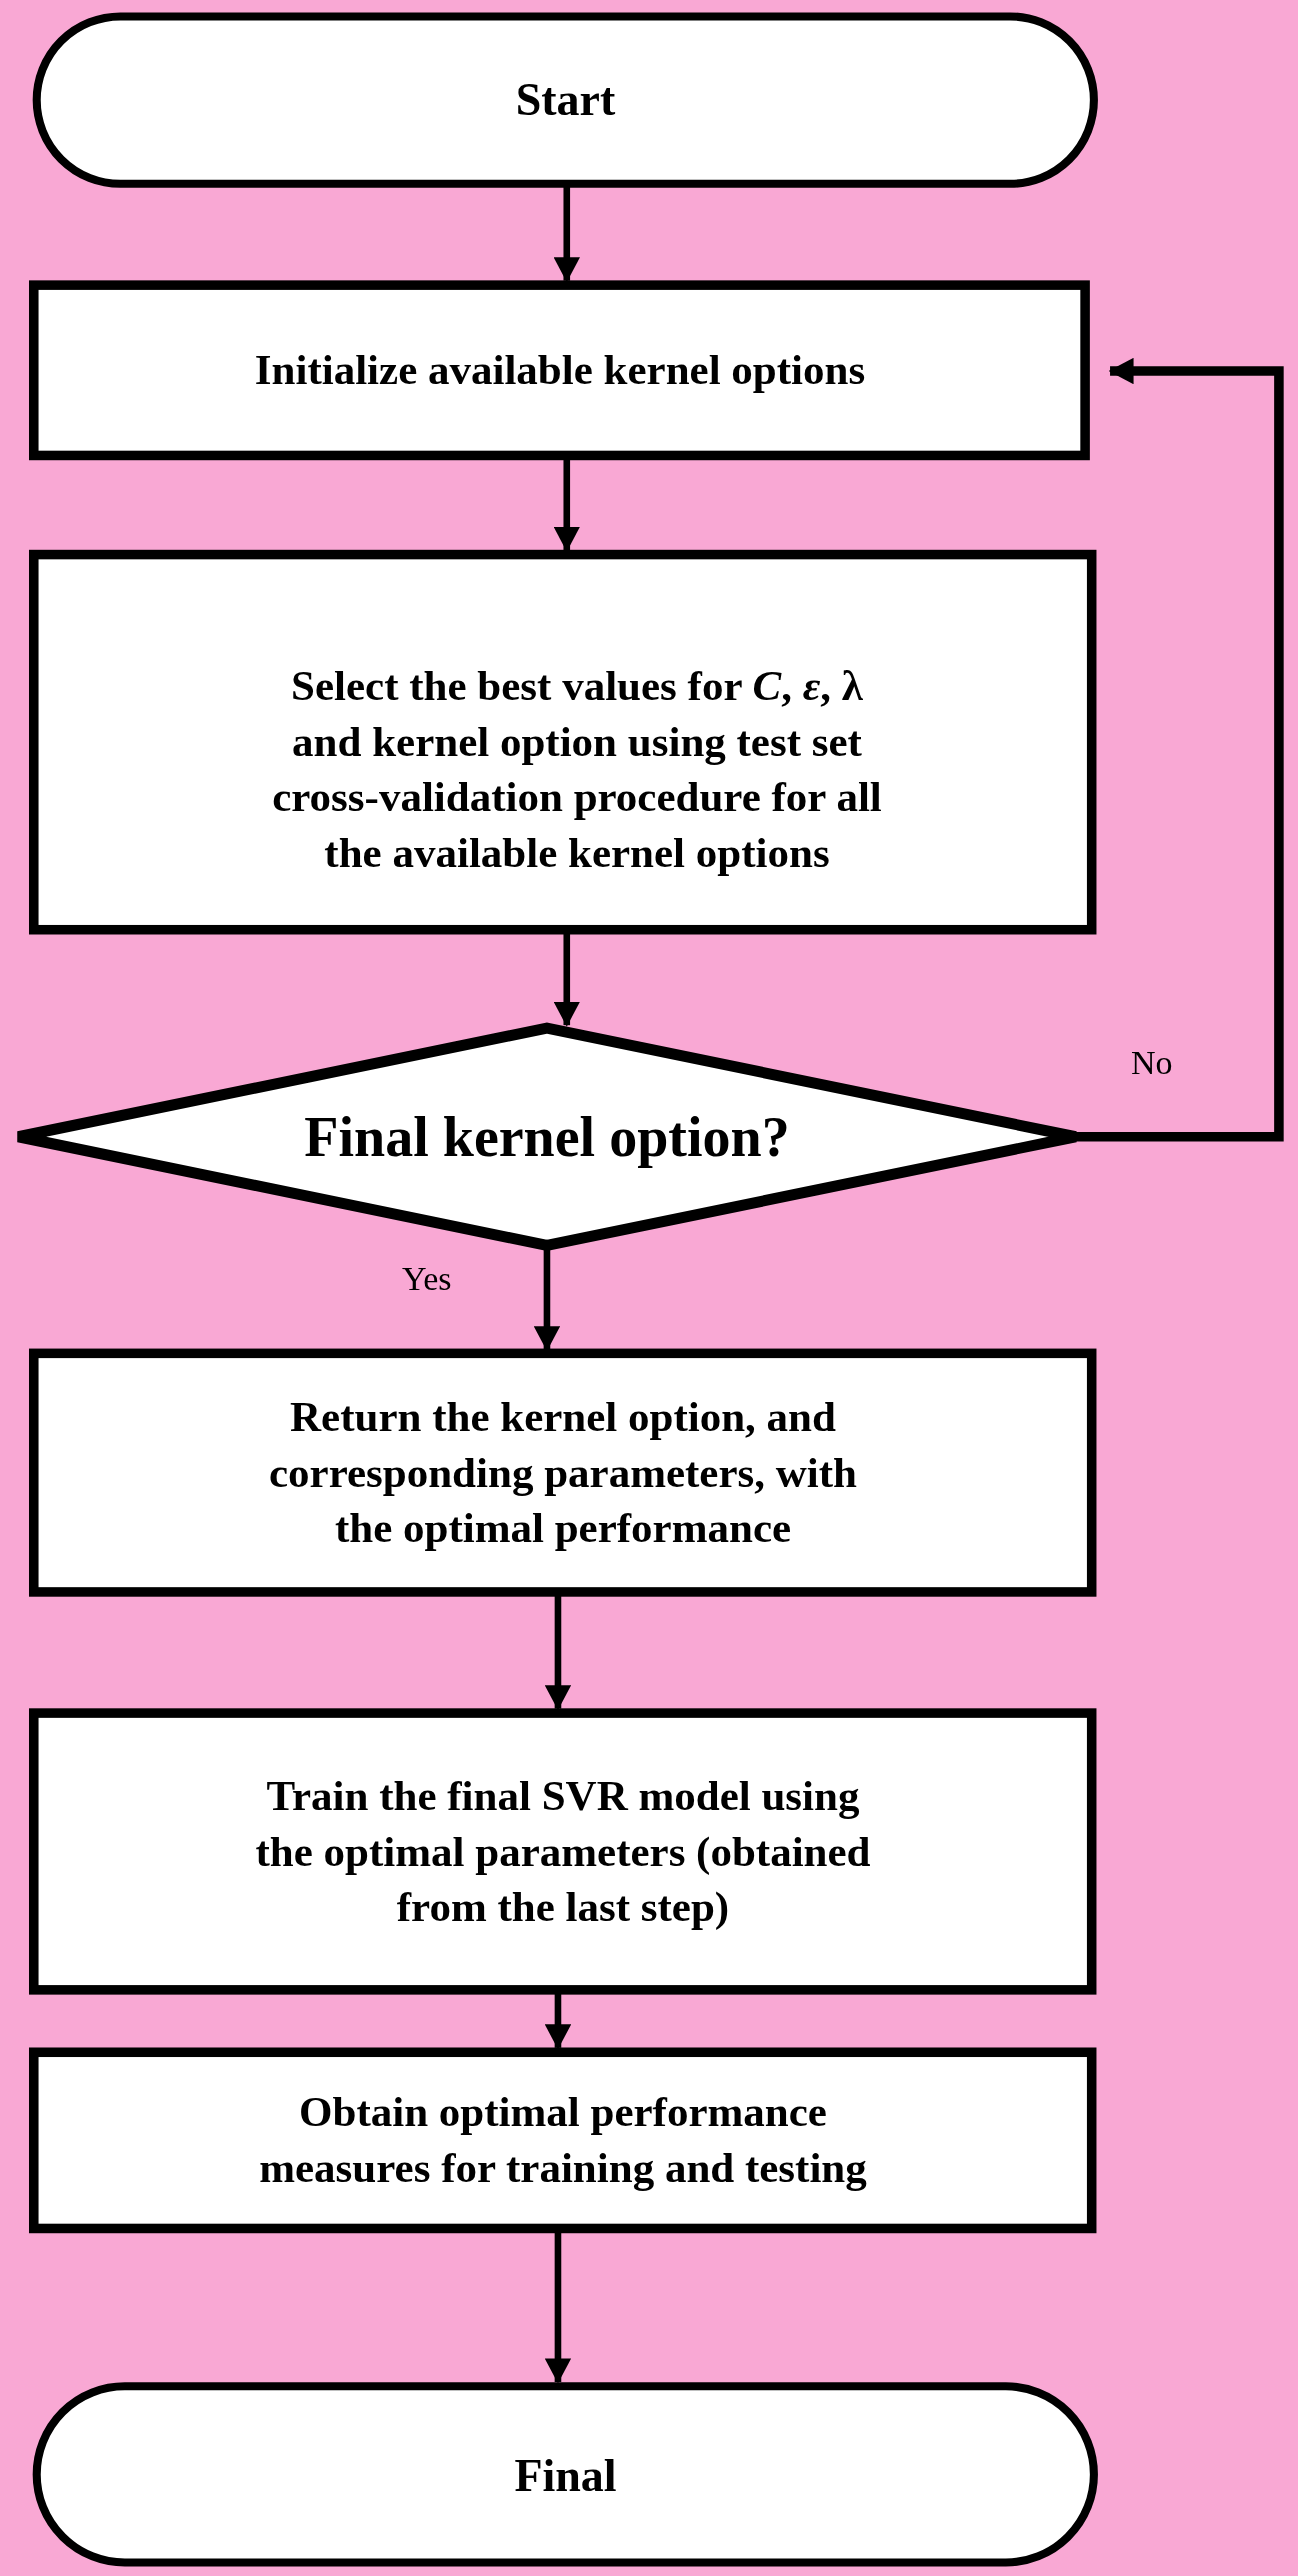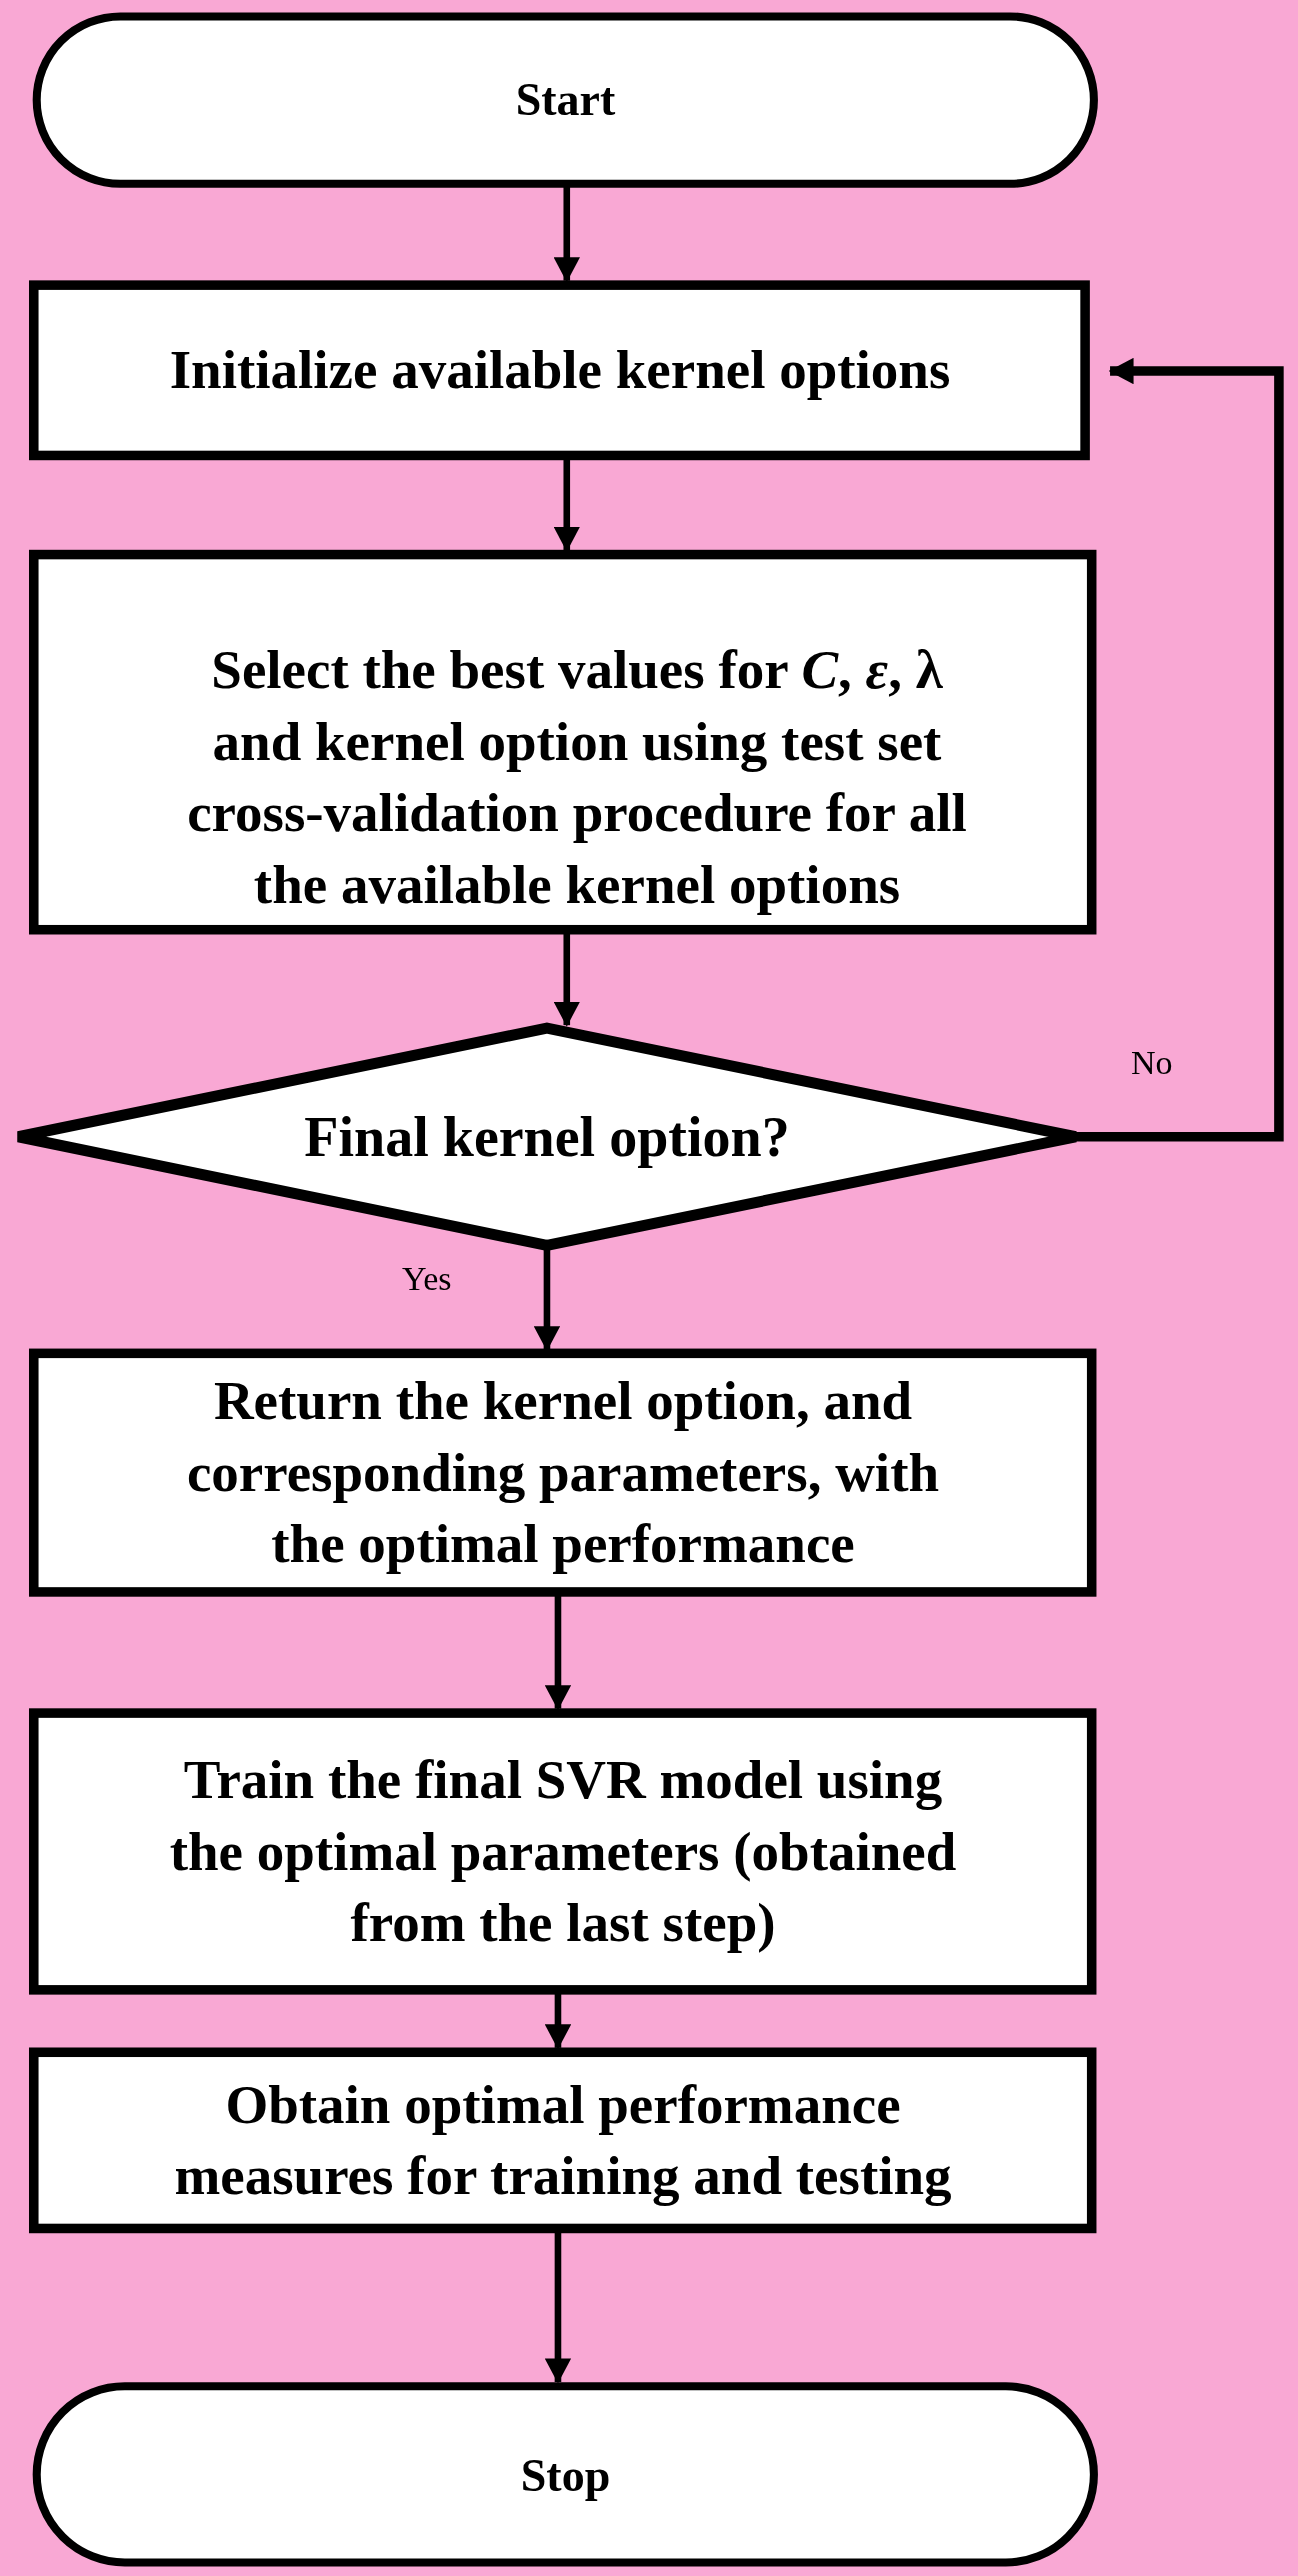--- a/index.html
+++ b/index.html
@@ -35,21 +35,21 @@
     height: 2576px;
   }
   .edge-label {
     position: absolute;
     font-family: "Liberation Serif", "DejaVu Serif", serif;
     font-weight: normal;
     color: #000000;
     font-size: 34px;
     line-height: 1;
   }
-  .proc-text { font-size: 55px; line-height: 1.30; font-family: Liberation Serif, serif; }
+  .proc-text { font-size: 43px; line-height: 1.30; font-family: Liberation Serif, serif; }
   .term-text { font-size: 46px; }
   .dec-text  { font-size: 56px; }
   .mathvar { font-style: italic; }
 </style>
 </head>
 <body>
 
 <div id="canvas">
 
   <svg class="flow-svg" viewBox="0 0 1768 3508" xmlns="http://www.w3.org/2000/svg">
@@ -123,20 +123,20 @@
     <div>Train  the final SVR model using</div>
     <div>the optimal  parameters (obtained</div>
     <div>from  the last step)</div>
   </div>
 
   <div class="node-text proc-text" style="left:34px; top:2052px; width:1058px; height:176px; flex-direction:column; justify-content:center;text-align:right;">
     <div>Obtain  optimal  performance</div>
     <div>measures for training  and testing</div>
   </div>
 
-  <div class="node-text term-text" style="left:37px; top:2387px; width:1057px; height:176px;">Stop</div>
+  <div class="node-text term-text" style="left:37px; top:2387px; width:1057px; height:176px;">Final</div>
 
   <div class="edge-label" style="left:1131px; top:1046px;">No</div>
 
   <div class="edge-label" style="left:402px; top:1262px;">Yes</div>
 
 </div>
 
 
 </body></html>

